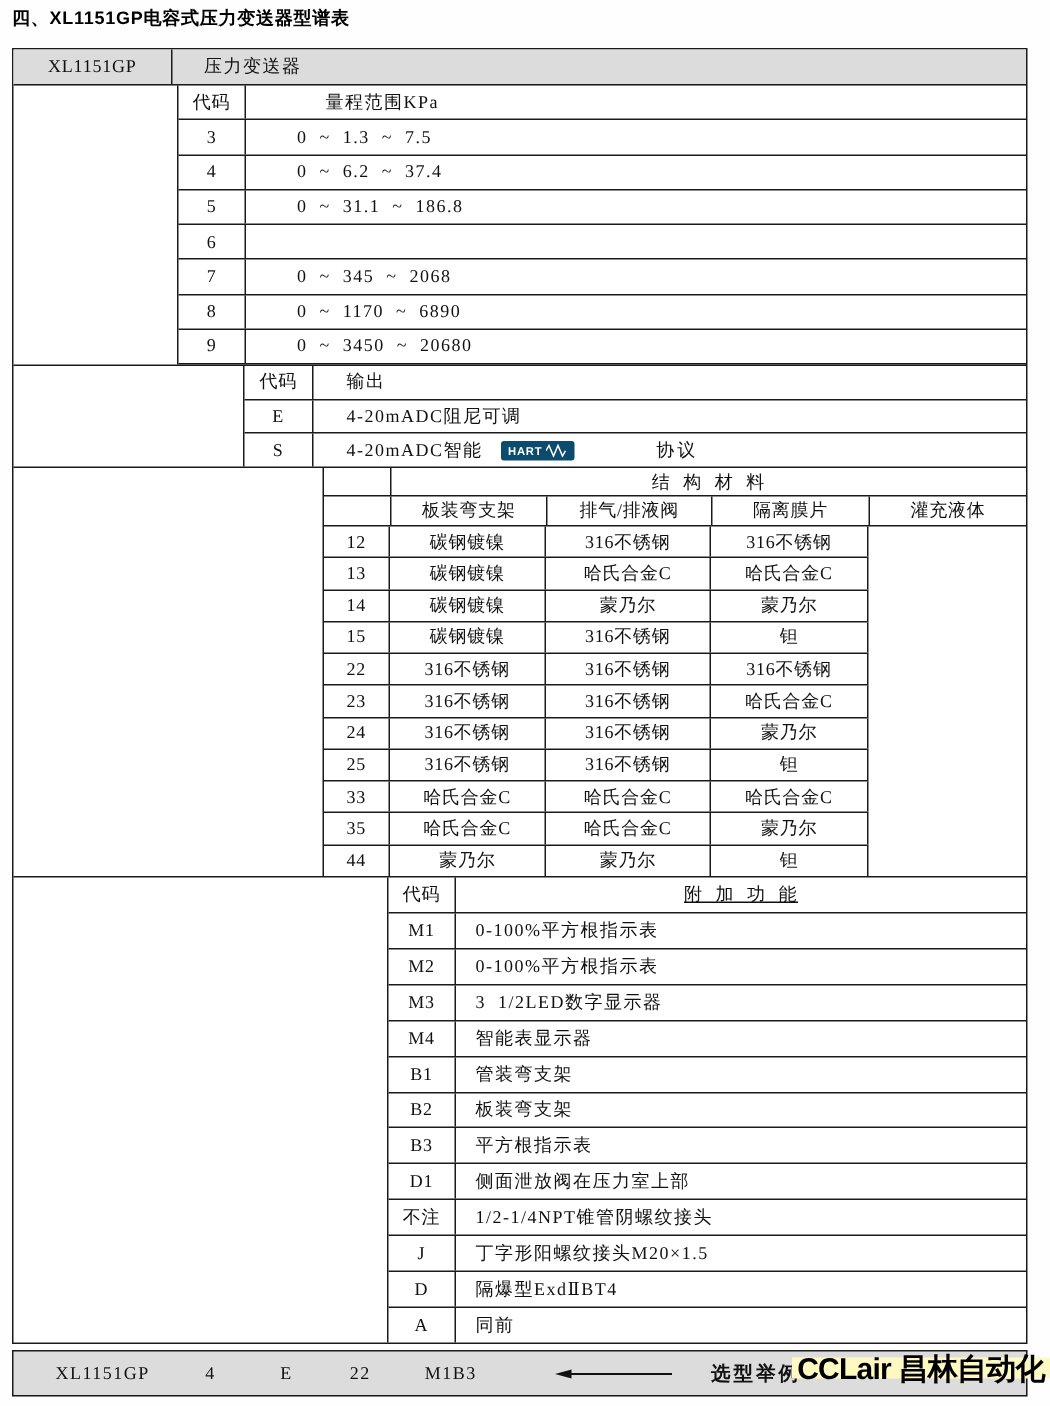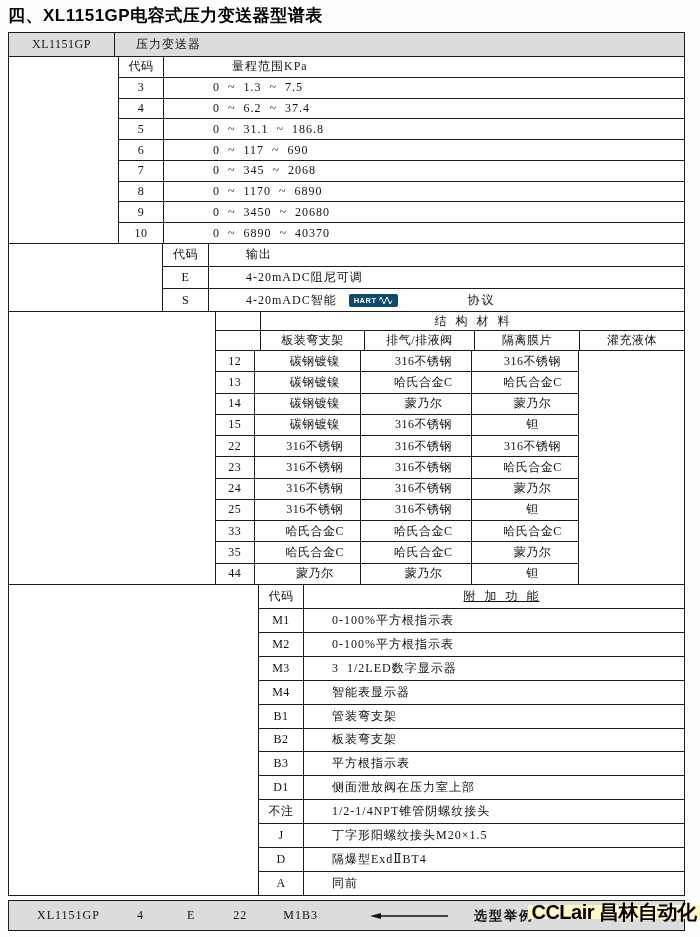--- a/index.html
+++ b/index.html
@@ -1,32 +1,32 @@
 <!DOCTYPE html>
 <html><head>
 <meta charset="utf-8">
 <style>
   html,body { margin:0; padding:0; }
   body { width:700px; height:937px; position:relative; background:#ffffff;
          font-family:"Liberation Serif","DejaVu Serif",serif; color:#111; }
   .page { position:relative; width:700px; height:937px; overflow:hidden; background:#fefefe; }
 
   .title { position:absolute; left:8px; top:4px; font-family:"Liberation Sans","DejaVu Sans",sans-serif;
-           font-weight:bold; font-size:17px; color:#000; letter-spacing:0.5px; }
+           font-weight:bold; font-size:12px; color:#000; letter-spacing:0.5px; }
 
   .tbl { position:absolute; left:8px; top:32px; width:677px; box-sizing:border-box;
          border:1px solid #1a1a1a; background:#fff; font-size:12px; }
 
   .sec { display:flex; box-sizing:border-box; }
   .bb  { border-bottom:1px solid #1a1a1a; }
   .br  { border-right:1px solid #1a1a1a; }
   .cell { box-sizing:border-box; display:flex; align-items:center; letter-spacing:1px; }
   .center { justify-content:center; text-align:center; letter-spacing:0.5px; }
   .rows { flex:1; display:flex; flex-direction:column; }
-  .r { flex:1; display:flex; box-sizing:border-box;gap:15px; }
+  .r { flex:1; display:flex; box-sizing:border-box; }
   .pre { white-space:pre; }
 
   
   .secA { height:24px; background:#dcdcdc; }
   .secA .model { width:106px; }
   .secA .pname { flex:1; padding-left:21px; }
 
   
   .secB { height:187px; }
   .secB .leftpad { width:109px; }
@@ -36,21 +36,21 @@
 
   
   .secC { height:68px; }
   .secC .leftpad { width:153px; }
   .secC .code { width:46px; }
   .secC .content { flex:1; padding-left:22px; }
 
   .hart { display:inline-flex; align-items:center; gap:2px; background:#0c4a6e; color:#fff;
           border-radius:2px; height:13px; padding:0 5px; margin-left:12px;
           font-family:"Liberation Sans",sans-serif; font-size:7.5px; font-weight:bold; letter-spacing:0.5px; }
-  .proto { margin-left:70px; letter-spacing:2px; }
+  .proto { margin-left:55px; letter-spacing:2px; }
 
   
   .secD { height:273px; }
   .secD .leftpad { width:206px; }
   .secD .hdr1 { height:18px; display:flex; }
   .secD .hdr2 { height:19px; display:flex; }
   .secD .spacer { width:44px; }
   .secD .mathdr { flex:1; justify-content:center; }
   .secD .c0 { width:44px; }
   .secD .c1 { width:104px; }
@@ -115,37 +115,32 @@
         <div class="r bb">
           <div class="cell center br code">4</div>
           <div class="cell content pre">0  ~  6.2  ~  37.4</div>
         </div>
         <div class="r bb">
           <div class="cell center br code">5</div>
           <div class="cell content pre">0  ~  31.1  ~  186.8</div>
         </div>
         <div class="r bb">
           <div class="cell center br code">6</div>
-          <div class="cell content pre">0  ~  117  ~  690</div>
         </div>
         <div class="r bb">
           <div class="cell center br code">7</div>
           <div class="cell content pre">0  ~  345  ~  2068</div>
         </div>
         <div class="r bb">
           <div class="cell center br code">8</div>
           <div class="cell content pre">0  ~  1170  ~  6890</div>
         </div>
         <div class="r bb">
           <div class="cell center br code">9</div>
           <div class="cell content pre">0  ~  3450  ~  20680</div>
-        </div>
-        <div class="r">
-          <div class="cell center br code">10</div>
-          <div class="cell content pre">0  ~  6890  ~  40370</div>
         </div>
       </div>
     </div>
 
     <div class="sec secC bb">
       <div class="leftpad br"></div>
       <div class="rows">
         <div class="r bb">
           <div class="cell center br code">代码</div>
           <div class="cell content">输出</div>

